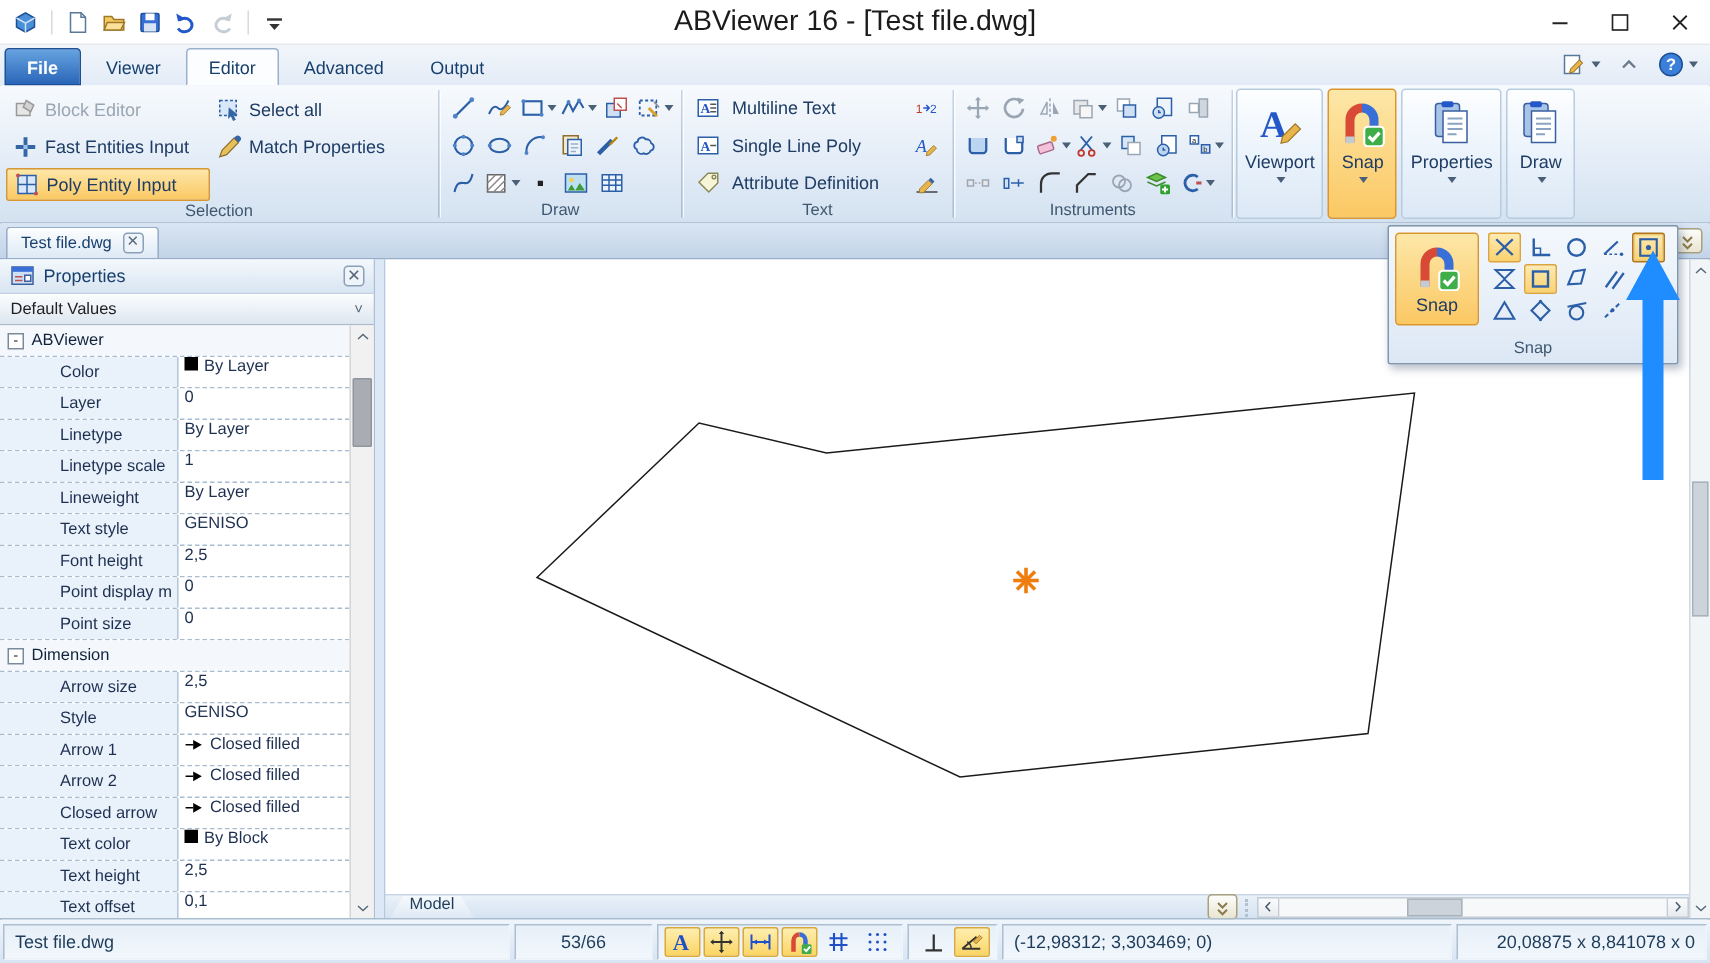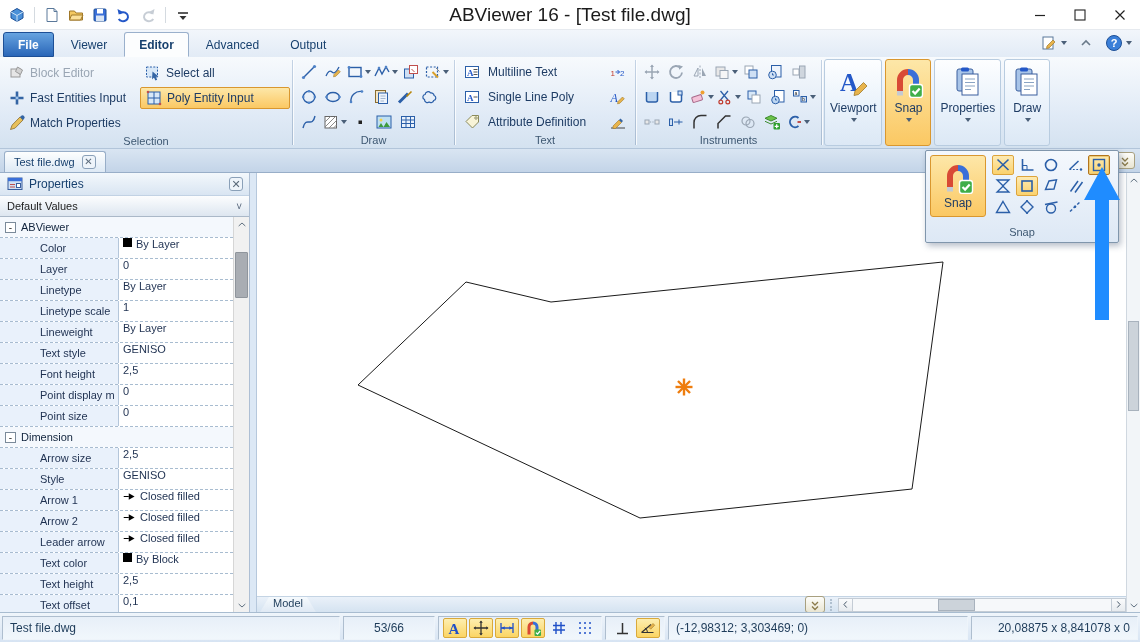--- a/index.html
+++ b/index.html
@@ -13,21 +13,21 @@
   .qbtn{display:flex;align-items:center;justify-content:center;width:22px;height:22px;border-radius:2px}
   .qbtn.dis{opacity:.55}
   #title-text{position:absolute;left:300px;right:300px;text-align:center;font-size:19px;color:#1b1b1b;line-height:30px;white-space:nowrap}
   .winctrl{margin-left:auto;display:flex;height:100%}
   .winbtn{width:40px;height:100%;display:flex;align-items:center;justify-content:center}
 
   
   #tabrow{position:absolute;top:30px;left:0;height:27px;width:100%;background:linear-gradient(#f2f6fb,#e2ebf6);display:flex;align-items:flex-end;padding-left:3px}
   .tab{height:25px;padding:0 14px;display:flex;align-items:center;font-size:12px;color:#17406e;border-radius:3px 3px 0 0;margin-right:3px}
   .tab.file{background:linear-gradient(#66a3e0,#2a66b8);color:#fff;font-weight:bold;border:1px solid #1d4f96}
-  .tab.active{background:#fcfdfe;border:1px solid #9ab0cc;border-bottom:1px solid #fcfdfe;font-weight:bold}
+  .tab.active{background:#fcfdfe;border:1px solid #9ab0cc;border-bottom:1px solid #fcfdfe;font-weight:normal}
   #tabrow-right{position:absolute;right:8px;top:4px;display:flex;gap:10px;align-items:center}
   .trbtn{display:flex;align-items:center;gap:2px}
 
   
   #ribbon{position:absolute;top:57px;left:0;height:92px;width:100%;background:linear-gradient(#f7fafd,#e0eaf6 65%,#d4e2f0);border-bottom:1px solid #b2c5da;display:flex}
   .rgroup{display:flex;flex-direction:column;padding:2px 2px 0 2px}
   .gbody{flex:1}
   .glabel{height:15px;line-height:13px;text-align:center;font-size:11px;color:#3e5872}
   .gsep{width:1px;background:linear-gradient(#c4d3e5,#a9bcd2);margin:3px 0;box-shadow:1px 0 0 rgba(255,255,255,.8)}
   .sel-grid{display:grid;grid-template-columns:136px 150px;grid-auto-rows:25px;align-items:center;padding:1px 0 0 2px}
@@ -256,39 +256,39 @@
         </div>
         <div class="ritem">
           <span class="ic">
             <svg width="18" height="18" viewBox="0 0 18 18" xmlns="http://www.w3.org/2000/svg">
               <path d="M9 2.5 v13 M2.5 9 h13" stroke="#3465a4" stroke-width="2.6"></path>
               <rect x="7.6" y="7.6" width="2.8" height="2.8" fill="#9ec3ea"></rect>
             </svg>
           </span>
           <span>Fast Entities Input</span>
         </div>
+        <div class="ritem">
+          <span class="ic">
+            <svg width="18" height="18" viewBox="0 0 18 18" xmlns="http://www.w3.org/2000/svg">
+              <path d="M2.5 15.5 l1.6-4.4 L12 3 l3 3 -7.9 8.1 z" fill="#e8c05a" stroke="#8a6d2f" stroke-width=".8"></path>
+              <path d="M12 3 l3 3 1-1 a1.8 1.8 0 0 0 -3-3 z" fill="#3465a4"></path>
+            </svg>
+          </span>
+          <span>Match Properties</span>
+        </div>
         <div class="ritem active">
           <span class="ic">
             <svg width="18" height="18" viewBox="0 0 18 18" xmlns="http://www.w3.org/2000/svg">
               <rect x="3" y="3" width="12" height="12" fill="#d8e8f8" stroke="#2b5fa8"></rect>
               <path d="M3 9 h12 M9 3 v12" stroke="#2b5fa8"></path>
               <circle cx="3" cy="3" r="1.3" fill="#c0504d"></circle>
               <circle cx="15" cy="15" r="1.3" fill="#c0504d"></circle>
             </svg>
           </span>
           <span>Poly Entity Input</span>
-        </div>
-        <div class="ritem">
-          <span class="ic">
-            <svg width="18" height="18" viewBox="0 0 18 18" xmlns="http://www.w3.org/2000/svg">
-              <path d="M2.5 15.5 l1.6-4.4 L12 3 l3 3 -7.9 8.1 z" fill="#e8c05a" stroke="#8a6d2f" stroke-width=".8"></path>
-              <path d="M12 3 l3 3 1-1 a1.8 1.8 0 0 0 -3-3 z" fill="#3465a4"></path>
-            </svg>
-          </span>
-          <span>Match Properties</span>
         </div>
       </div>
     <div class="glabel">Selection</div>
   </div>
   <div class="gsep"></div>
   <div class="rgroup">
     <div class="gbody" id="draw-body">
         <div class="irow">
           <span class="ibtn">
             <span class="ic">
@@ -893,21 +893,21 @@
             <span class="ic">
               <svg width="13" height="13" viewBox="0 0 18 18" xmlns="http://www.w3.org/2000/svg">
                 <path d="M1 9 h7" stroke="#000" stroke-width="1.4"></path>
                 <path d="M8 4.5 L16 9 8 13.5 z" fill="#000"></path>
               </svg>
             </span>
             <span>Closed filled</span>
           </div>
         </div>
         <div class="prow">
-          <div class="plabel">Leader arrow</div>
+          <div class="plabel">Closed arrow</div>
           <div class="pvalue">
             <span class="ic">
               <svg width="13" height="13" viewBox="0 0 18 18" xmlns="http://www.w3.org/2000/svg">
                 <path d="M1 9 h7" stroke="#000" stroke-width="1.4"></path>
                 <path d="M8 4.5 L16 9 8 13.5 z" fill="#000"></path>
               </svg>
             </span>
             <span>Closed filled</span>
           </div>
         </div>

